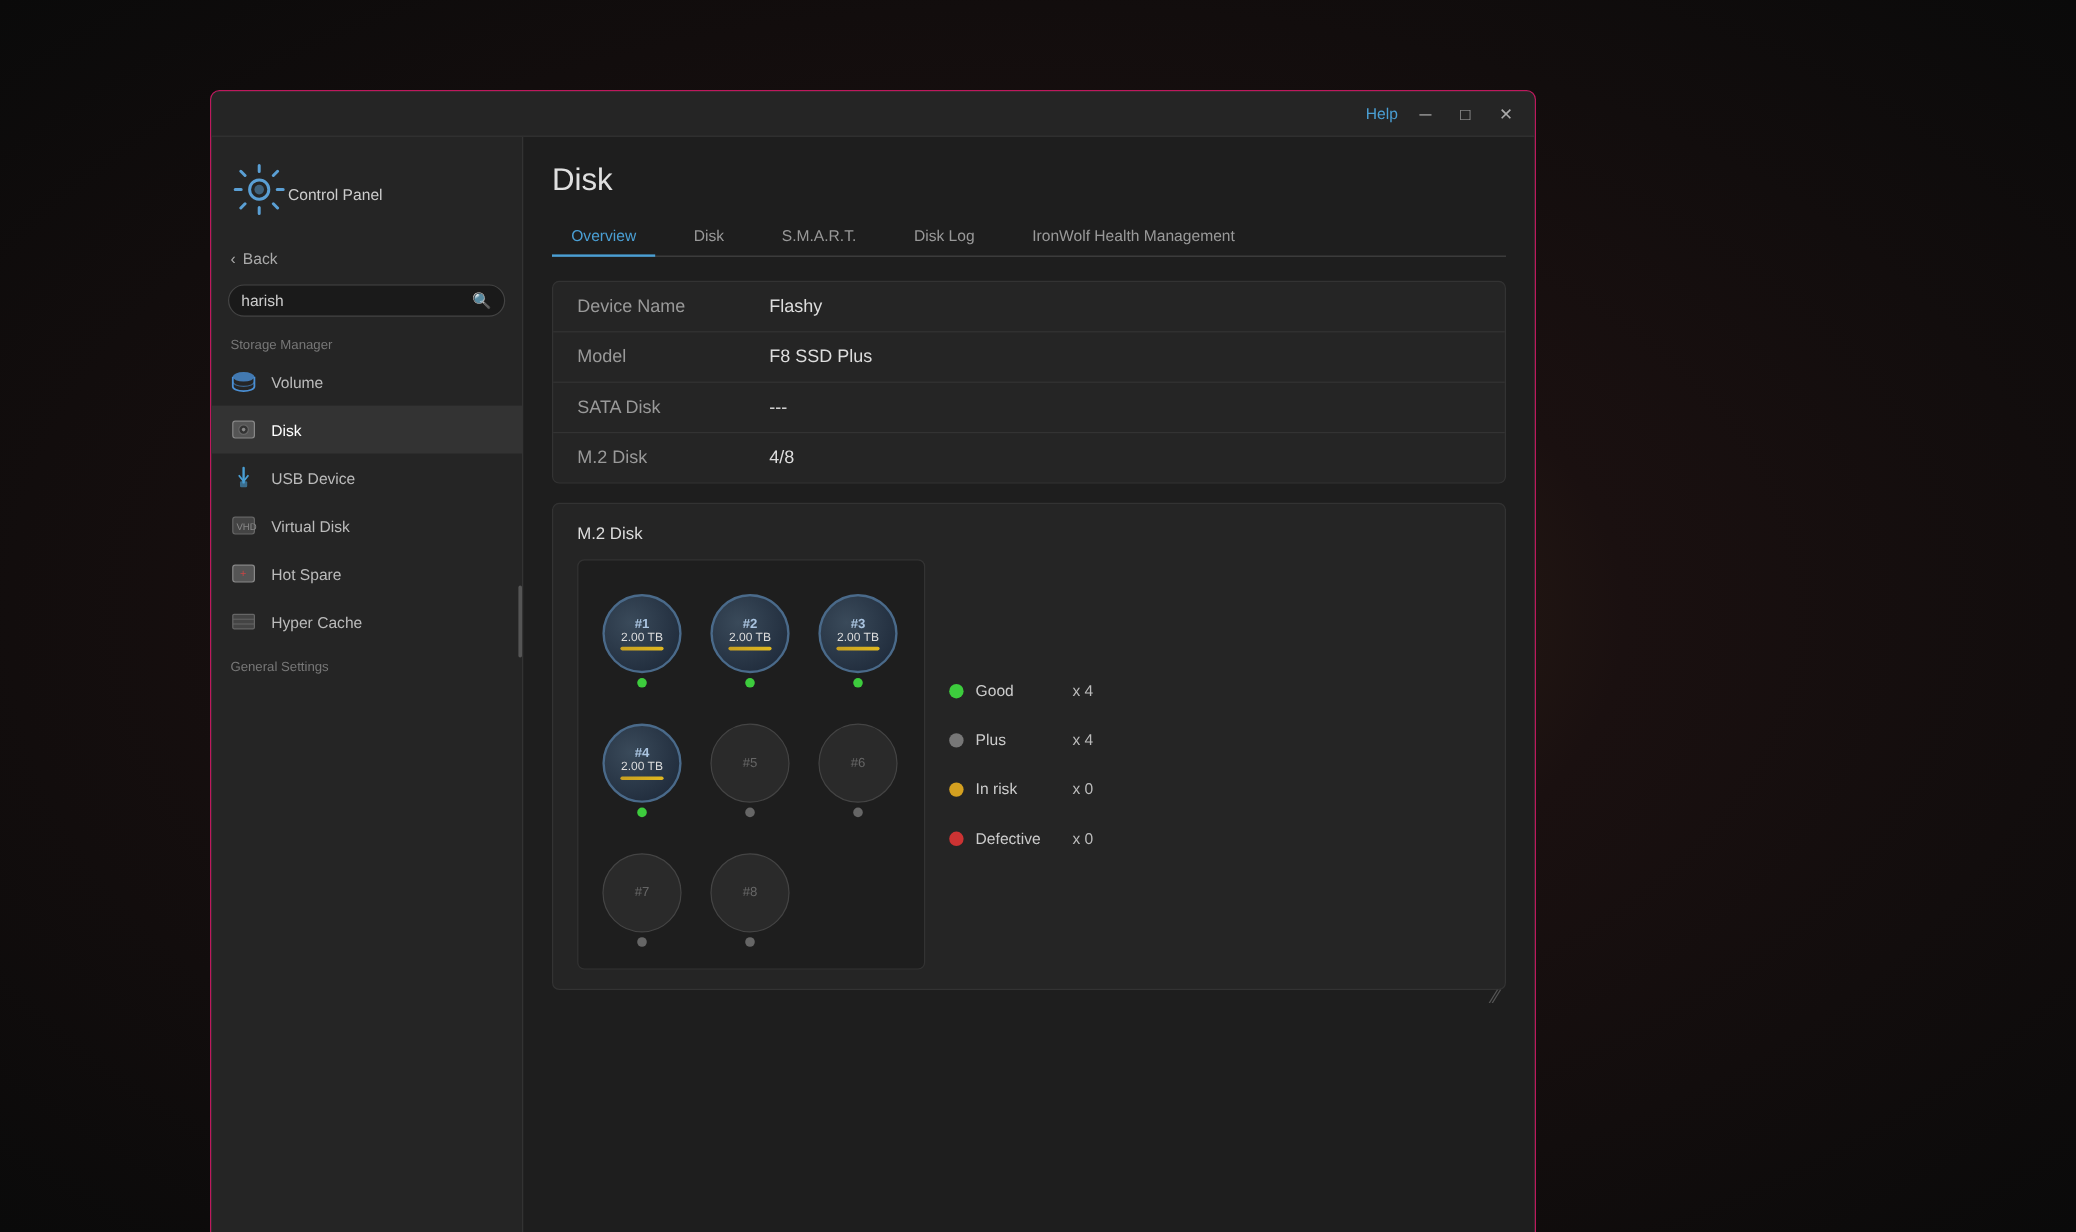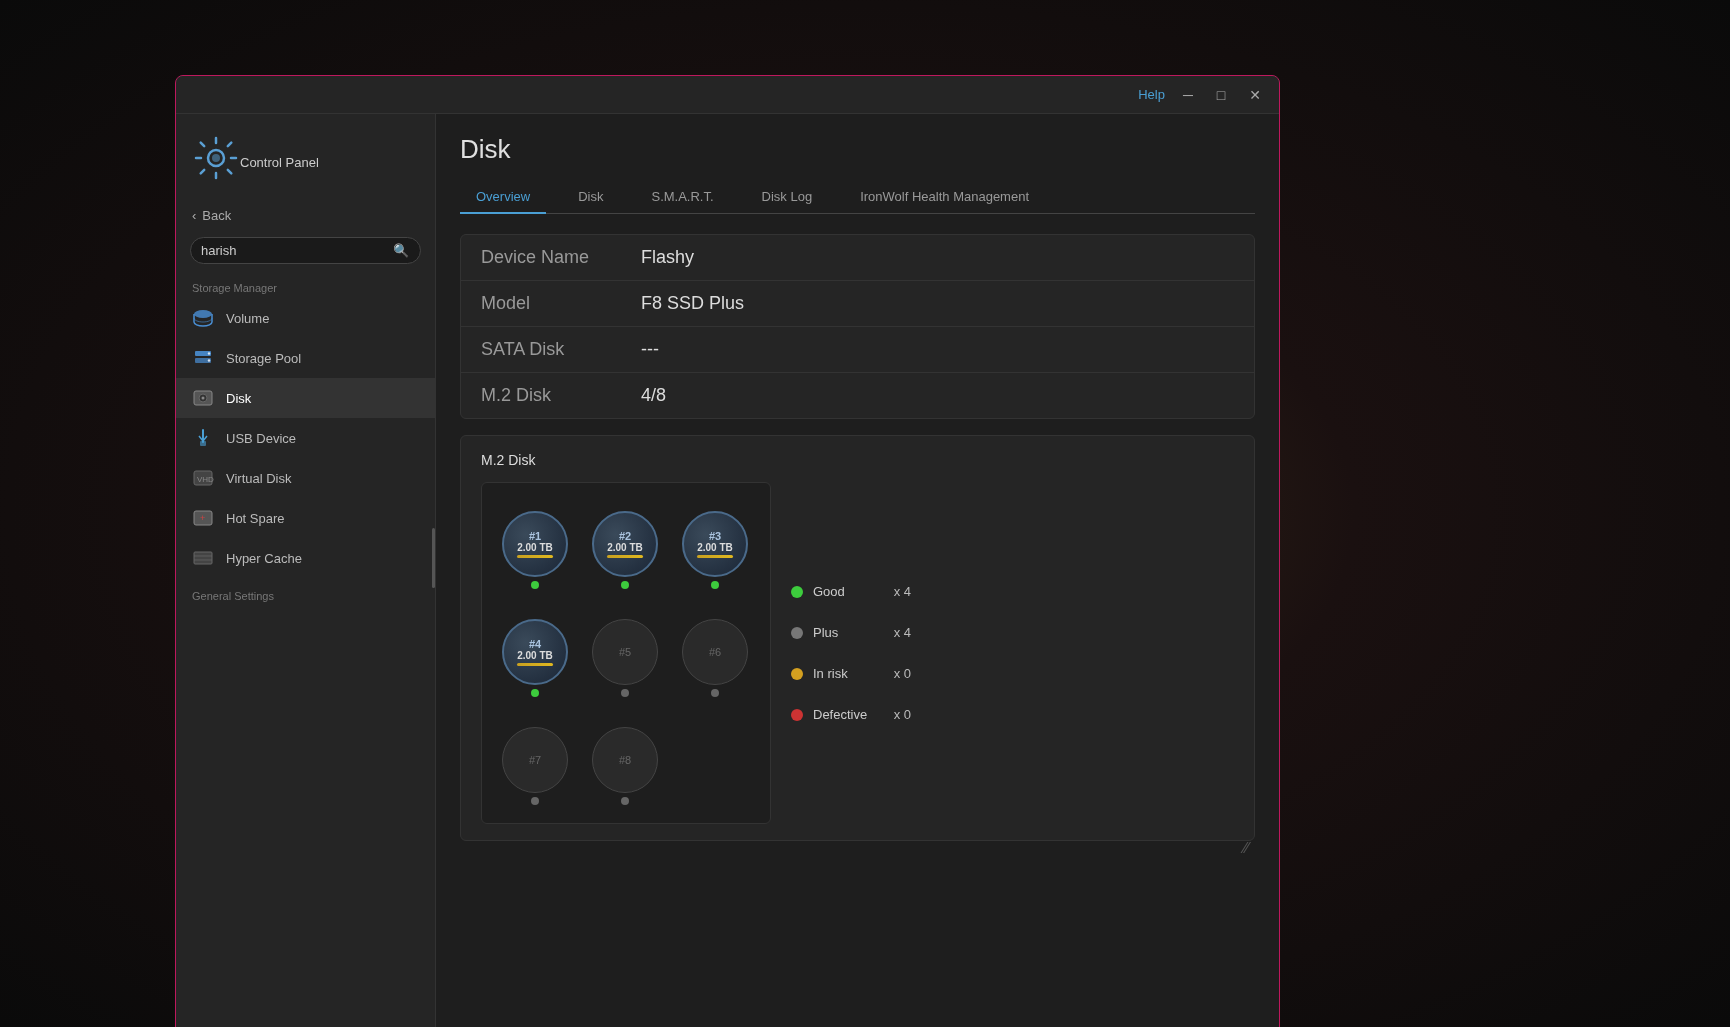--- a/index.html
+++ b/index.html
@@ -236,21 +236,21 @@
       border-radius: 6px;
       padding: 0;
       margin-bottom: 16px;
     }
 
     .info-row {
       display: flex;
       align-items: flex-end;
       padding: 12px 20px;
       border-bottom: 1px solid #333;
-      font-size: 18px;
+      font-size: 15px;
     }
 
     .info-row:last-child {
       border-bottom: none;
     }
 
     .info-label {
       color: #999;
       width: 160px;
       flex-shrink: 0;
@@ -317,21 +317,21 @@
 
     .disk-circle .disk-num {
       color: #aac4e0;
       font-size: 11px;
       font-weight: bold;
     }
 
     .disk-circle .disk-size {
       color: #ddd;
       font-size: 10px;
-      font-weight: 700;
+      font-weight: 400;
     }
 
     .disk-circle .disk-bar {
       width: 36px;
       height: 3px;
       background: linear-gradient(to right, #c8a020, #e0b820);
       border-radius: 2px;
       margin-top: 2px;
     }
 
@@ -455,29 +455,20 @@
 
       <div class="sidebar-item">
         <svg class="sidebar-item-icon" viewBox="0 0 22 22">
           <ellipse cx="11" cy="7" rx="9" ry="4" fill="#4a8fd4" opacity="0.8"></ellipse>
           <path d="M2 7v8c0 2.2 4 4 9 4s9-1.8 9-4V7" fill="none" stroke="#4a8fd4" stroke-width="1.5"></path>
           <path d="M2 11c0 2.2 4 4 9 4s9-1.8 9-4" fill="none" stroke="#4a8fd4" stroke-width="1" opacity="0.6"></path>
         </svg>
         <span>Volume</span>
       </div>
 
-      <div class="sidebar-item">
-        <svg class="sidebar-item-icon" viewBox="0 0 22 22">
-          <rect x="3" y="4" width="16" height="5" rx="1" fill="#4a8fd4" opacity="0.9"></rect>
-          <rect x="3" y="11" width="16" height="5" rx="1" fill="#4a8fd4" opacity="0.7"></rect>
-          <circle cx="17" cy="6.5" r="1.2" fill="#fff" opacity="0.8"></circle>
-          <circle cx="17" cy="13.5" r="1.2" fill="#fff" opacity="0.8"></circle>
-        </svg>
-        <span>Storage Pool</span>
-      </div>
 
       <div class="sidebar-item active">
         <svg class="sidebar-item-icon" viewBox="0 0 22 22">
           <rect x="2" y="4" width="18" height="14" rx="2" fill="#555" stroke="#888" stroke-width="1"></rect>
           <circle cx="11" cy="11" r="4" fill="#333" stroke="#666" stroke-width="1"></circle>
           <circle cx="11" cy="11" r="1.5" fill="#888"></circle>
         </svg>
         <span>Disk</span>
       </div>
 

